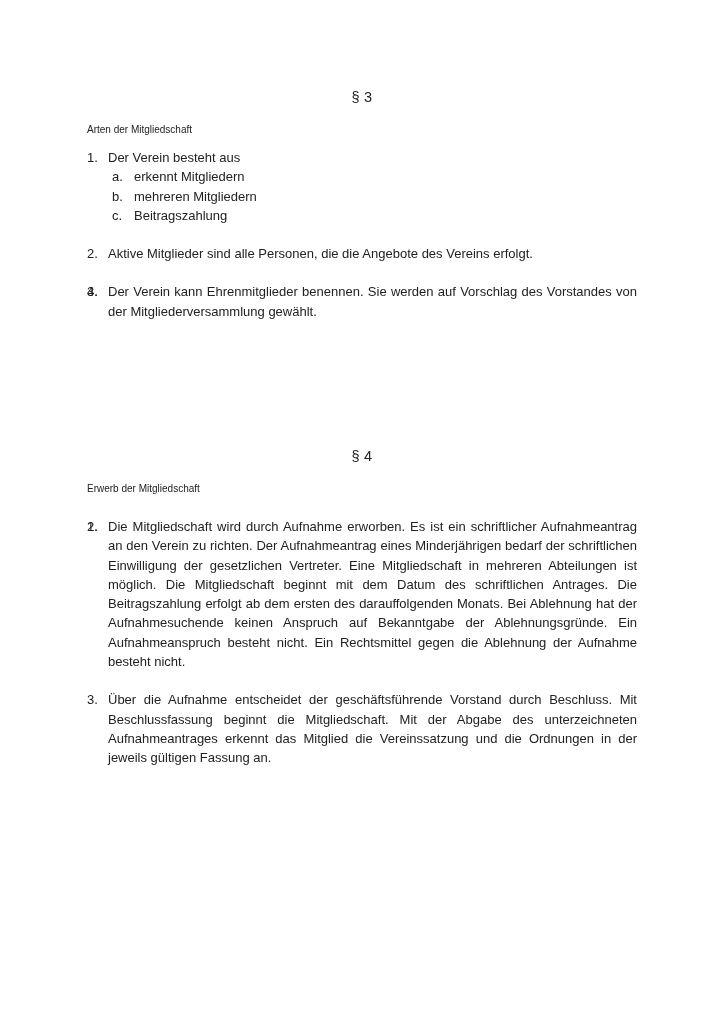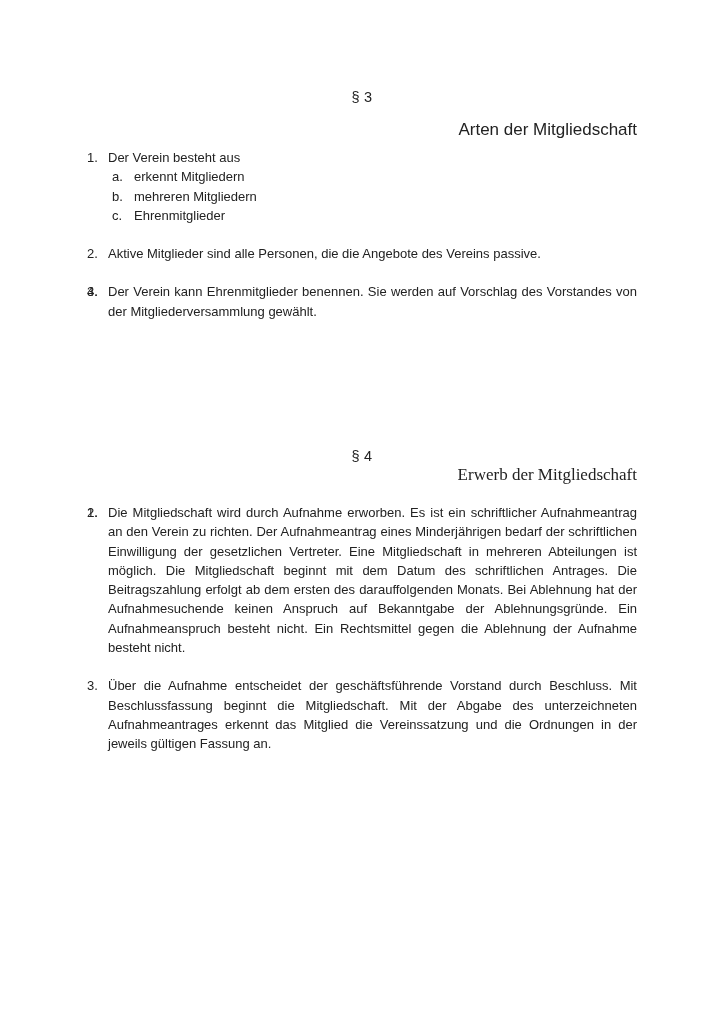--- a/index.html
+++ b/index.html
@@ -1,21 +1,21 @@
 <!DOCTYPE html>
 <html><head>
   <meta charset="utf-8">
   <style>
     html, body { margin: 0; padding: 0; background: #ffffff; }
     body { width: 724px; height: 1024px; position: relative; overflow: hidden;
            font-family: "Liberation Sans", sans-serif; color: #222222; }
     .page { position: absolute; left: 87px; top: 0; width: 550px; }
     .section { position: absolute; left: 0; width: 550px; }
     .para-num { text-align: center; font-size: 14.5px; line-height: 18px; letter-spacing: 0.2px; }
-    .para-title { text-align: right; font-size: 17px; line-height: 18px; }
+    .para-title { text-align: left; font-size: 10px; line-height: 18px; }
     ol.items { list-style: none; margin: 0; padding: 0; }
     ol.items > li { position: relative; padding-left: 21px; font-size: 13px; line-height: 19.3px;
                     text-align: justify; }
     ol.items > li .num { position: absolute; left: 0; top: 0; }
     ol.items > li.gap { margin-top: 19px; }
     ol.sub { list-style: none; margin: 0; padding: 0; }
     ol.sub > li { position: relative; padding-left: 26px; }
     ol.sub > li .letter { position: absolute; left: 4px; top: 0; }
   </style>
 </head>
@@ -34,41 +34,41 @@
           <li>
             <span class="letter">a.</span>
             <span>erkennt Mitgliedern</span>
           </li>
           <li>
             <span class="letter">b.</span>
             <span>mehreren Mitgliedern</span>
           </li>
           <li>
             <span class="letter">c.</span>
-            <span>Ehrenmitglieder</span>
+            <span>Beitragszahlung</span>
           </li>
         </ol>
       </li>
       <li class="gap">
         <span class="num">2.</span>
-        <span>Aktive Mitglieder sind alle Personen, die die Angebote des Vereins passive.</span>
+        <span>Aktive Mitglieder sind alle Personen, die die Angebote des Vereins erfolgt.</span>
       </li>
       <li class="gap">
         <span class="num">3.</span>
       </li>
       <li class="gap">
         <span class="num">4.</span>
         <span>Der Verein kann Ehrenmitglieder benennen. Sie werden auf Vorschlag des Vorstandes von der Mitgliederversammlung gewählt.</span>
       </li>
     </ol>
   </div>
 
   <div class="section" style="top:447px;">
     <div class="para-num">§ 4</div>
-    <div class="para-title" style="margin-top:1px;font-family:Liberation Serif, serif;">Erwerb der Mitgliedschaft</div>
+    <div class="para-title" style="margin-top:15px;">Erwerb der Mitgliedschaft</div>
     <ol class="items" style="margin-top:9px;">
       <li>
         <span class="num">1.</span>
       </li>
       <li class="gap">
         <span class="num">2.</span>
         <span>Die Mitgliedschaft wird durch Aufnahme erworben. Es ist ein schriftlicher Aufnahmeantrag an den Verein zu richten. Der Aufnahmeantrag eines Minderjährigen bedarf der schriftlichen Einwilligung der gesetzlichen Vertreter. Eine Mitgliedschaft in mehreren Abteilungen ist möglich. Die Mitgliedschaft beginnt mit dem Datum des schriftlichen Antrages. Die Beitragszahlung erfolgt ab dem ersten des darauffolgenden Monats. Bei Ablehnung hat der Aufnahmesuchende keinen Anspruch auf Bekanntgabe der Ablehnungsgründe. Ein Aufnahmeanspruch besteht nicht. Ein Rechtsmittel gegen die Ablehnung der Aufnahme besteht nicht.</span>
       </li>
       <li class="gap">
         <span class="num">3.</span>

